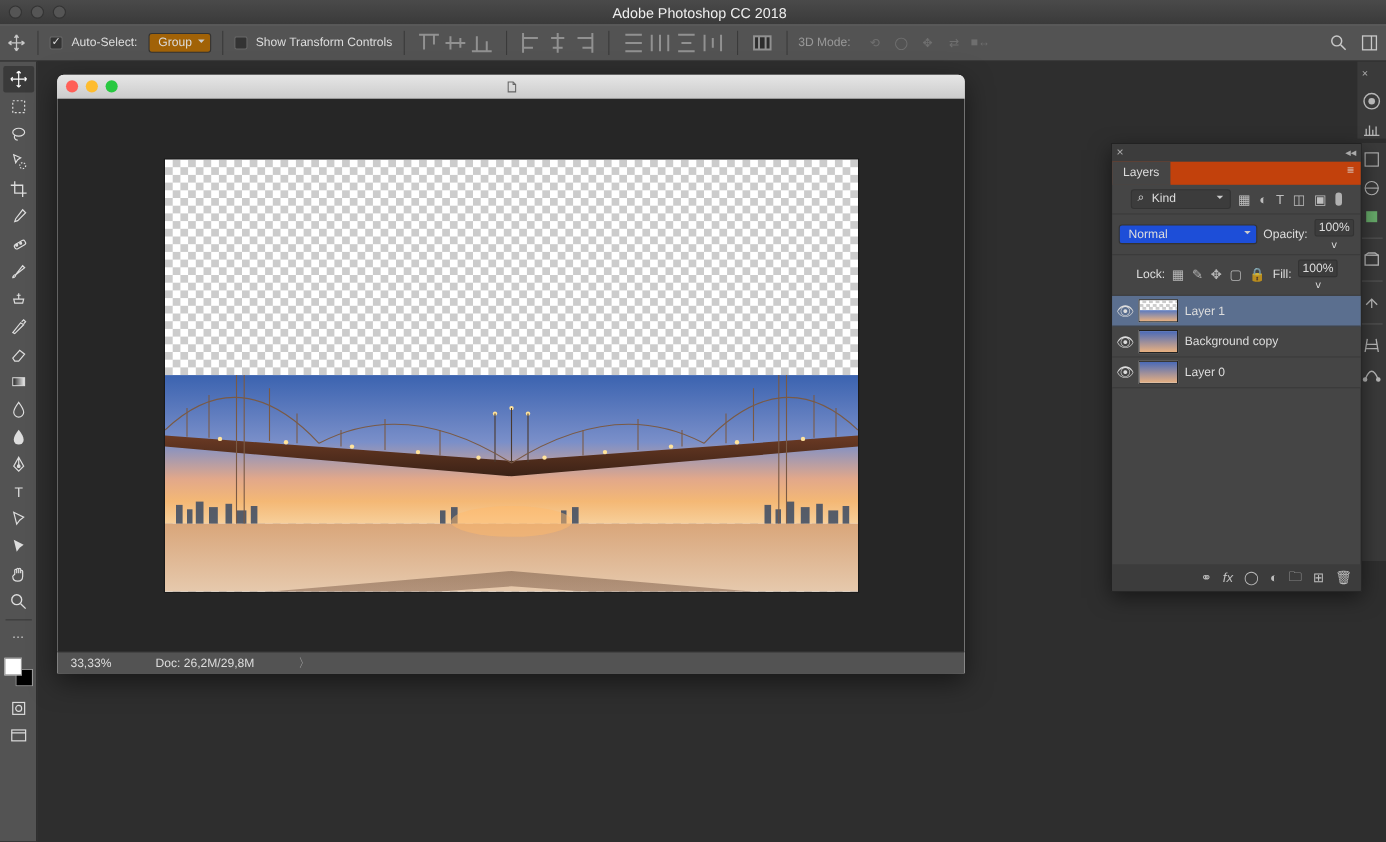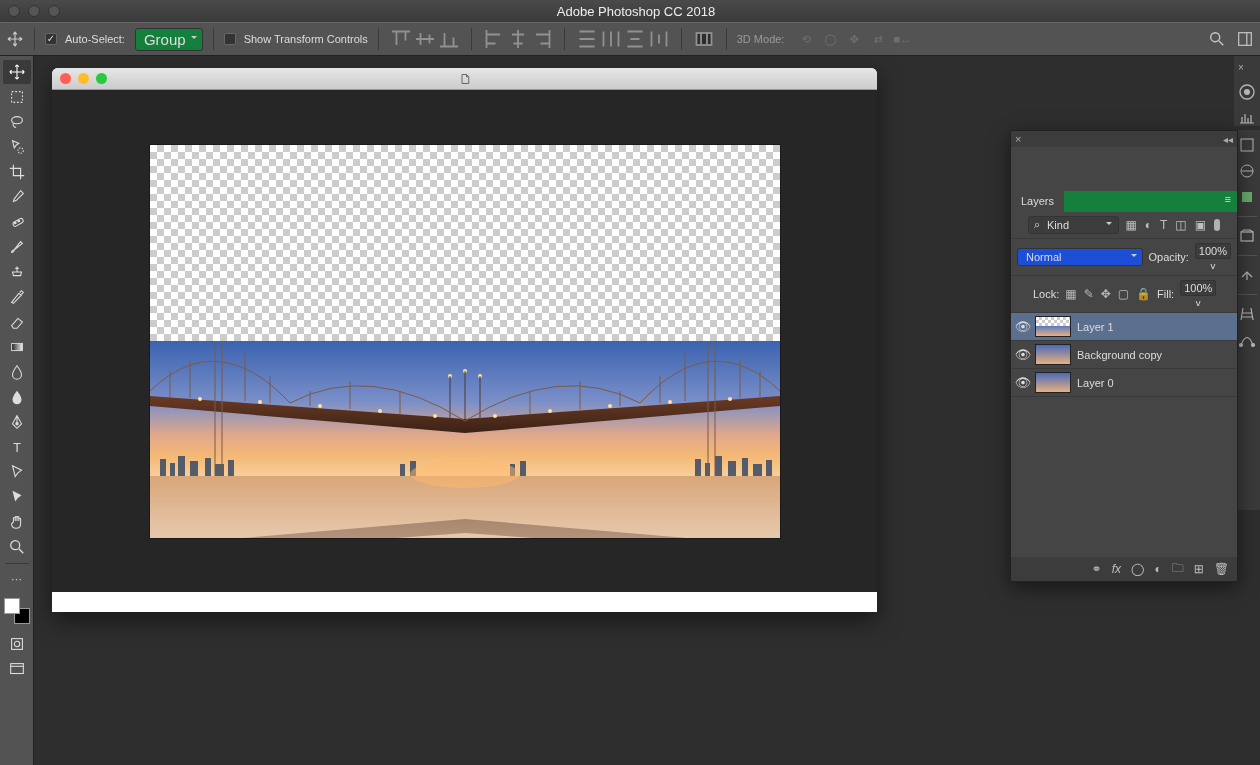--- a/index.html
+++ b/index.html
@@ -7,21 +7,21 @@
 
 
 .mac-titlebar { height: 22px; background: linear-gradient(#4a4a4a,#3a3a3a); display:flex; align-items:center; padding:0 8px; position:relative; }
 .mac-titlebar .dots { display:flex; gap:8px; }
 .mac-titlebar .dot { width:12px; height:12px; border-radius:50%; background:#555; border:1px solid #333; }
 .mac-titlebar .title { position:absolute; left:12px; right:0; text-align:center; font-size:13px; color:#eee; }
 
 
 .options-bar { height: 34px; background: #535353; border-top:1px solid #666; border-bottom:1px solid #222; display:flex; align-items:center; padding:0 6px; gap:10px; color:#ddd; font-size:11px; }
 .opt-ic { width:18px; height:18px; display:flex; align-items:center; justify-content:center; opacity:.85; }
-.dd { background:#15803d; border:1px solid #333; border-radius:3px; padding:2px 16px 2px 8px; position:relative; font-size:15px; }
+.dd { background:#a16207; border:1px solid #333; border-radius:3px; padding:2px 16px 2px 8px; position:relative; font-size:11px; }
 .dd::after { content:""; position:absolute; right:5px; top:50%; transform:translateY(-50%); border:3px solid transparent; border-top-color:#ccc; }
 .chk { width:12px; height:12px; background:#333; border:1px solid #666; border-radius:2px; display:inline-flex; align-items:center; justify-content:center; margin-right:4px; }
 .chk.on::after { content:"✓"; font-size:10px; line-height:1; color:#ddd; }
 .sep { width:1px; height:22px; background:#3a3a3a; }
 .align-group { display:flex; gap:0; }
 .align-btn { width:24px; height:24px; display:flex; align-items:center; justify-content:center; opacity:.45; }
 .options-right { margin-left:auto; display:flex; gap:10px; align-items:center; }
 
 
 .toolbar { position:absolute; left:0; top:56px; bottom:0; width:34px; background:#535353; border-right:1px solid #222; display:flex; flex-direction:column; align-items:center; padding-top:4px; }
@@ -48,21 +48,21 @@
 
 
 .dock { position:absolute; right:0; top:56px; width:26px; background:#3a3a3a; display:flex; flex-direction:column; align-items:center; padding:6px 0; gap:8px; }
 .dock .close-x { font-size:10px; color:#aaa; align-self:flex-start; margin-left:4px; margin-bottom:2px; }
 .dock .dicon { width:18px; height:18px; display:flex; align-items:center; justify-content:center; opacity:.85; }
 .dock-sep { height:1px; width:20px; background:#555; margin:2px 0; }
 
 
 .layers-panel { position:absolute; right:22px; top:130px; width:228px; background:#454545; border:1px solid #222; box-shadow:0 6px 18px rgba(0,0,0,.5); font-size:11px; color:#ddd; }
 .lp-close { display:flex; align-items:center; justify-content:space-between; padding:2px 4px; background:#3c3c3c; }
-.lp-tab { display:flex; background:#15803d;margin-top:44px; }
+.lp-tab { display:flex; background:#c2410c; }
 .lp-tab .tab { padding:4px 10px; background:#454545; border-bottom:1px solid #454545; }
 .lp-tab .menu { margin-left:auto; padding:2px 6px; }
 .lp-row { display:flex; align-items:center; padding:4px 17px; gap:6px; border-bottom:1px solid #3a3a3a; }
 .lp-kind { background:#3c3c3c; border:1px solid #333; border-radius:3px; padding:2px 20px 2px 18px; position:relative; flex:1; font-size:11px; }
 .lp-kind::before { content:"⌕"; position:absolute; left:5px; top:1px; font-size:11px; }
 .lp-kind::after { content:""; position:absolute; right:6px; top:50%; transform:translateY(-50%); border:3px solid transparent; border-top-color:#ccc; }
 .filter-ics { display:flex; gap:8px; align-items:center; }
 .filter-ics span { opacity:.8; font-size:12px; }
 .blend-row { display:flex; align-items:center; padding:4px 6px; gap:6px; border-bottom:1px solid #3a3a3a; }
 .blend-dd { background:#1d4ed8; border:1px solid #333; border-radius:3px; padding:2px 18px 2px 8px; position:relative; flex:1; }
@@ -454,20 +454,25 @@
 
           <g opacity="0.35" transform="translate(0,270) scale(1,-1)">
             <polygon points="0,55 315,78 630,55 630,65 315,92 0,65" fill="url(#deck)"></polygon>
           </g>
 
           <ellipse cx="315" cy="133" rx="55" ry="14" fill="#ffb96b" opacity="0.5"></ellipse>
         </svg>
       </div>
     </div>
   </div>
+  <div class="status">
+    <span>33,33%</span>
+    <span>Doc: 26,2M/29,8M</span>
+    <span class="arrow">〉</span>
+  </div>
 </div>
 
 <div class="dock" style="top:56px;height:70px;">
   <div class="close-x">×</div>
   <div class="dicon">
       <svg viewBox="0 0 18 18">
         <circle cx="9" cy="9" r="7" fill="none" stroke="#ccc" stroke-width="1.3"></circle>
         <circle cx="9" cy="9" r="3" fill="#ccc"></circle>
       </svg>
     </div>

